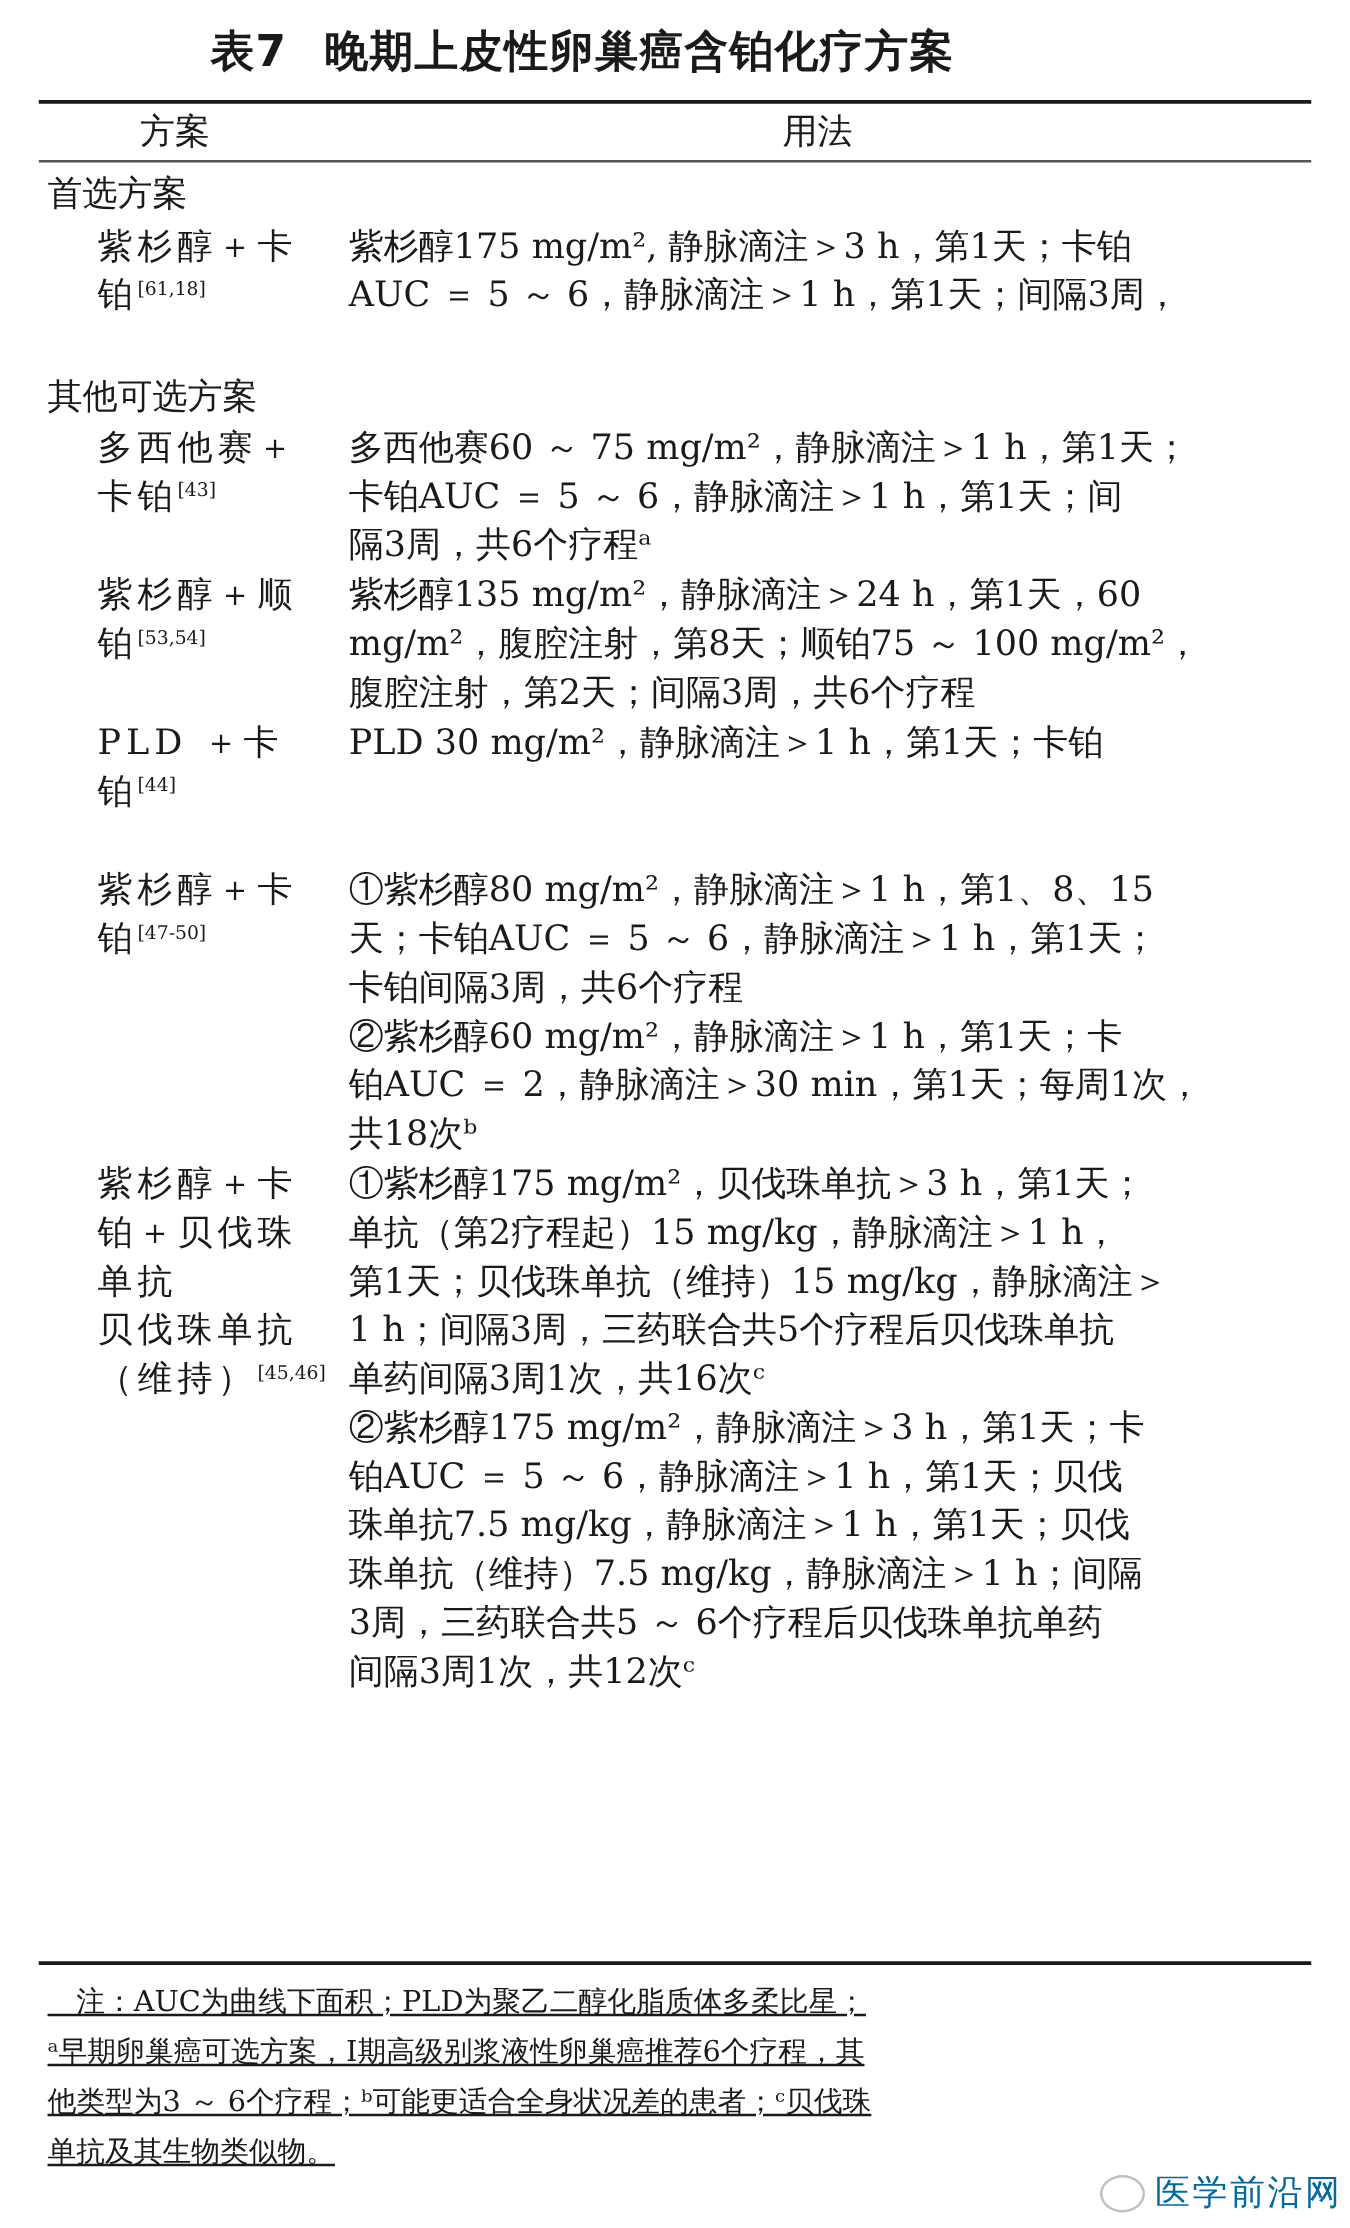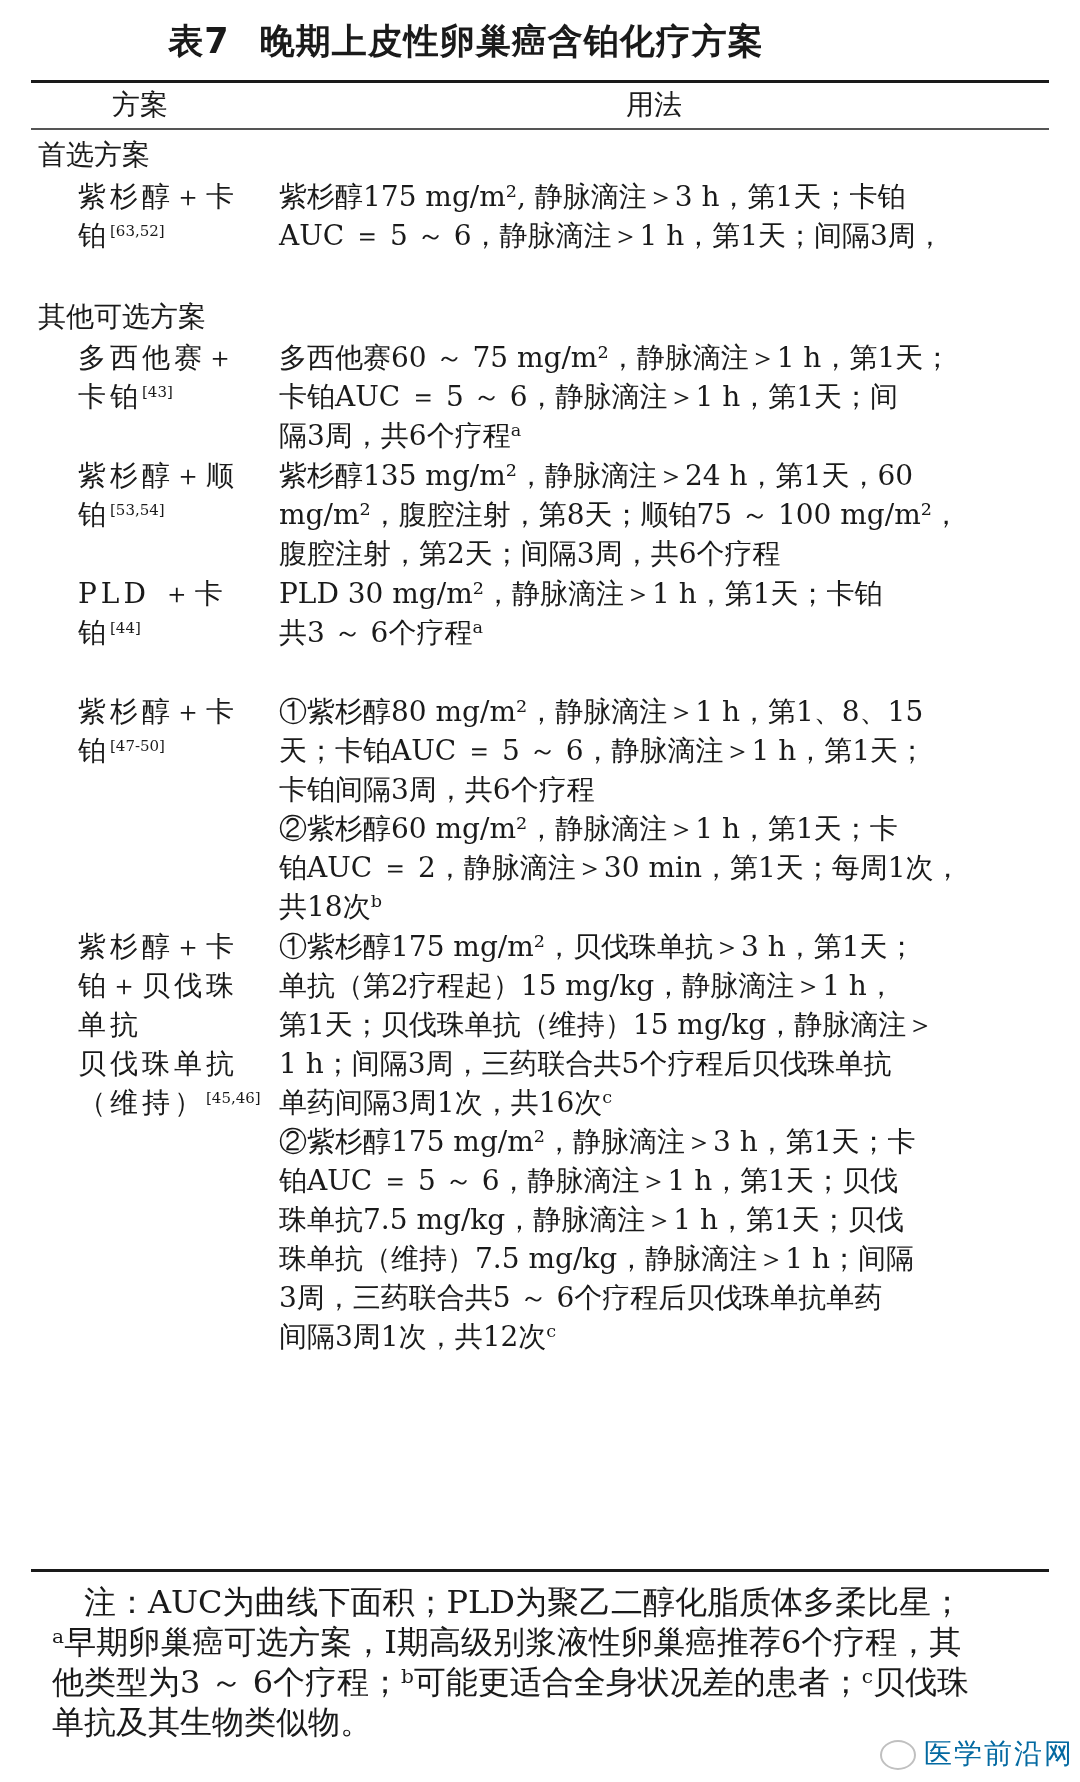--- a/index.html
+++ b/index.html
@@ -11,42 +11,42 @@
   .rule-top { position:absolute; left:31px; width:1018px; top:80px; height:3px; background:#1a1a1a; }
   .rule-head { position:absolute; left:31px; width:1018px; top:128px; height:2px; background:#555; }
   .rule-bottom { position:absolute; left:31px; width:1018px; top:1569px; height:3px; background:#1a1a1a; }
   .head { position:absolute; top:86px; font-size:28px; }
   .h1 { left:112px; } .h2 { left:626px; }
   .section { position:absolute; left:38px; font-size:28px; }
   .cell-name { position:absolute; left:78px; width:190px; font-size:28px; line-height:39px; letter-spacing:4px; }
   .cell-use { position:absolute; left:279px; width:770px; font-size:28px; line-height:39px; text-align:justify; }
   .cell-use .line { display:block; white-space:nowrap; }
   sup { font-size:15px; vertical-align:top; position:relative; top:-4px; letter-spacing:0; }
-  .note { position:absolute; left:52px; top:1582px; width:1011px; font-size:32px; line-height:40px; }
+  .note { position:absolute; left:38px; top:1582px; width:1011px; font-size:23px; line-height:40px;text-decoration:underline; }
   .note .line { display:block; white-space:nowrap; }
   .watermark { position:absolute; left:880px; top:1735px; font-size:28px; color:#0369a1;
                font-family:"DejaVu Sans","Liberation Sans",sans-serif; letter-spacing:2px; }
   .watermark .wb { display:inline-block; width:32px; height:26px; border:2px solid #c0c0c0; border-radius:50%;
                    vertical-align:middle; margin-right:8px; position:relative; }
 </style>
 </head>
 <body>
 
 <div class="title"><span class="num">表7</span><span>晚期上皮性卵巢癌含铂化疗方案</span></div>
 
 <div class="rule-top"></div>
 <div class="head h1">方案</div>
 <div class="head h2">用法</div>
 <div class="rule-head"></div>
 
 <div class="section" style="top:136px;">首选方案</div>
 
 <div class="cell-name" style="top:177px;">
   <div>紫杉醇＋卡</div>
-  <div><span>铂</span><sup>[63,52]</sup></div>
+  <div><span>铂</span><sup>[61,18]</sup></div>
 </div>
 <div class="cell-use" style="top:177px;">
   <span class="line">紫杉醇175 mg/m², 静脉滴注＞3 h，第1天；卡铂</span>
   <span class="line">AUC ＝ 5 ～ 6，静脉滴注＞1 h，第1天；间隔3周，</span>
 </div>
 
 <div class="section" style="top:298px;">其他可选方案</div>
 
 <div class="cell-name" style="top:338px;">
   <div>多西他赛＋</div>
@@ -67,21 +67,20 @@
   <span class="line">mg/m²，腹腔注射，第8天；顺铂75 ～ 100 mg/m²，</span>
   <span class="line">腹腔注射，第2天；间隔3周，共6个疗程</span>
 </div>
 
 <div class="cell-name" style="top:574px;">
   <div>PLD ＋卡</div>
   <div><span>铂</span><sup>[44]</sup></div>
 </div>
 <div class="cell-use" style="top:574px;">
   <span class="line">PLD 30 mg/m²，静脉滴注＞1 h，第1天；卡铂</span>
-  <span class="line">共3 ～ 6个疗程ᵃ</span>
 </div>
 
 <div class="cell-name" style="top:692px;">
   <div>紫杉醇＋卡</div>
   <div><span>铂</span><sup>[47-50]</sup></div>
 </div>
 <div class="cell-use" style="top:692px;">
   <span class="line">①紫杉醇80 mg/m²，静脉滴注＞1 h，第1、8、15</span>
   <span class="line">天；卡铂AUC ＝ 5 ～ 6，静脉滴注＞1 h，第1天；</span>
   <span class="line">卡铂间隔3周，共6个疗程</span>

